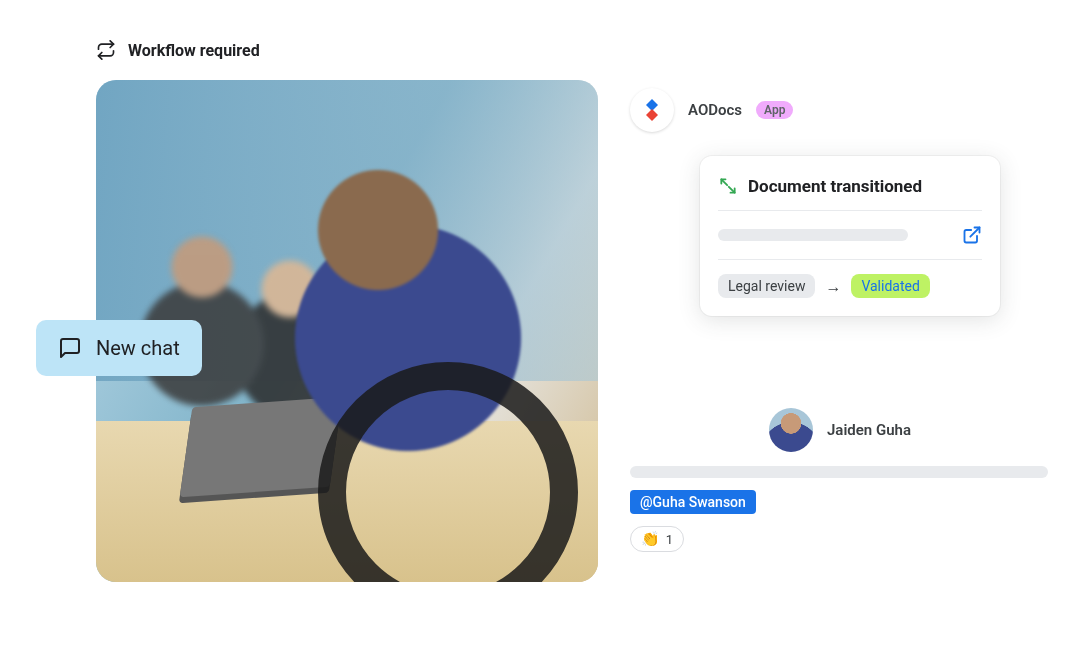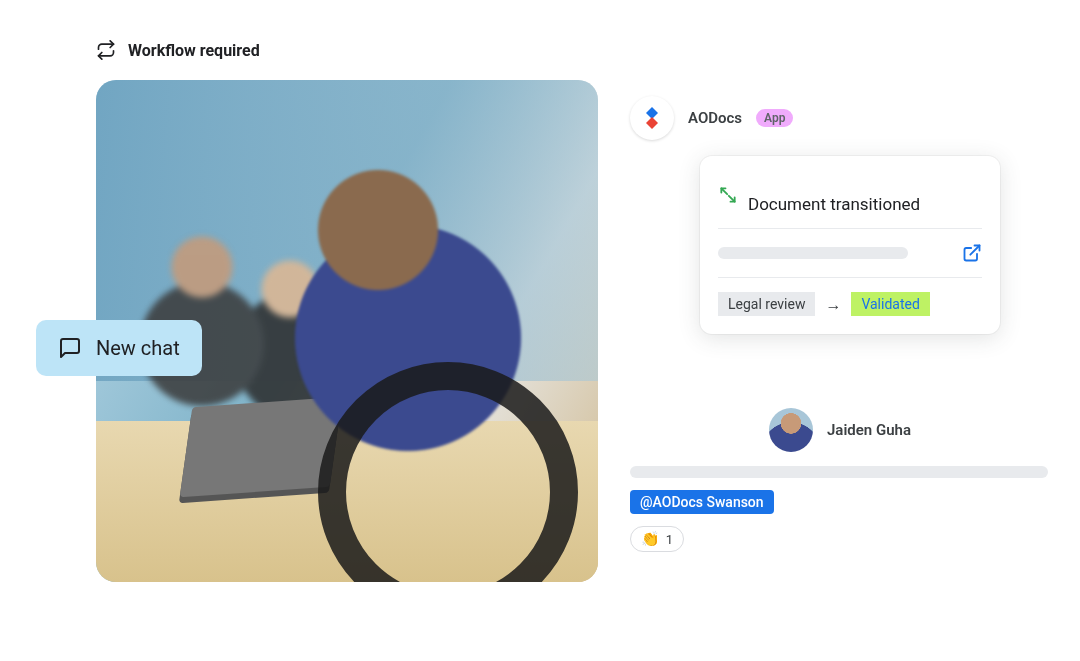--- a/index.html
+++ b/index.html
@@ -82,21 +82,21 @@
     gap: 14px;
     box-shadow: none;
   }
   .new-chat .icon { width:24px; height:24px; color:#202124; }
   .new-chat .label { font-size: 20px; color:#202124; font-weight: 400; }
 
   
   .app-header {
     position: absolute;
     left: 630px;
-    top: 96px;
+    top: 88px;
     display: flex;
     align-items: center;
     gap: 14px;
   }
   .app-logo {
     width: 44px; height:44px; border-radius:50%; background:#fff;
     box-shadow: 0 1px 3px rgba(0,0,0,0.15);
     display:flex; align-items:center; justify-content:center;
     position: relative;
   }
@@ -113,28 +113,28 @@
     left: 700px;
     top: 156px;
     width: 300px;
     background:#fff;
     border-radius: 12px;
     box-shadow: 0 4px 22px rgba(60,64,67,0.15), 0 0 0 1px rgba(60,64,67,0.05);
     padding: 20px 18px 18px 18px;
   }
   .doc-card .title-row { display:flex; align-items:center; gap:10px; padding-bottom:14px; }
   .doc-card .title-row .icon { width:20px; height:20px; }
-  .doc-card .title { font-size:17px; font-weight:400; color:#202124;margin-top:18px; }
+  .doc-card .title { font-size:17px; font-weight:700; color:#202124; }
   .doc-card hr { border:none; border-top:1px solid #e8eaed; margin:0 0 14px 0; }
   .doc-card .ph-row { display:flex; align-items:center; justify-content:space-between; margin-bottom:14px; }
   .doc-card .placeholder { height:12px; width:190px; background:#e8eaed; border-radius:6px; }
   .doc-card .open-icon { width:20px; height:20px; color:#1a73e8; }
   .doc-card .tags-row { display:flex; align-items:center; gap:10px; }
   .tag {
-    font-size:14px; padding:4px 10px; border-radius:0; font-weight:400;
+    font-size:14px; padding:4px 10px; border-radius:8px; font-weight:400;
   }
   .tag.gray { background:#e8eaed; color:#3c4043; }
   .tag.blue { background:#bef264; color:#1a73e8; font-weight:400; }
   .arrow { color:#3c4043; font-size:16px; }
 
   
   .msg-row {
     position: absolute;
     left: 630px;
     top: 408px;
@@ -239,21 +239,21 @@
   </div>
 </div>
 
 <div class="msg-row">
   <div class="msg-header">
     <div class="avatar"></div>
     <span class="user-name">Jaiden Guha</span>
   </div>
   <div class="msg-body">
     <div class="msg-placeholder"></div>
-    <span class="mention">@AODocs Swanson</span>
+    <span class="mention">@Guha Swanson</span>
     <div>
       <span class="reaction">
         <span class="emoji">👏</span>
         <span>1</span>
       </span>
     </div>
   </div>
 </div>
 
 </body></html>

